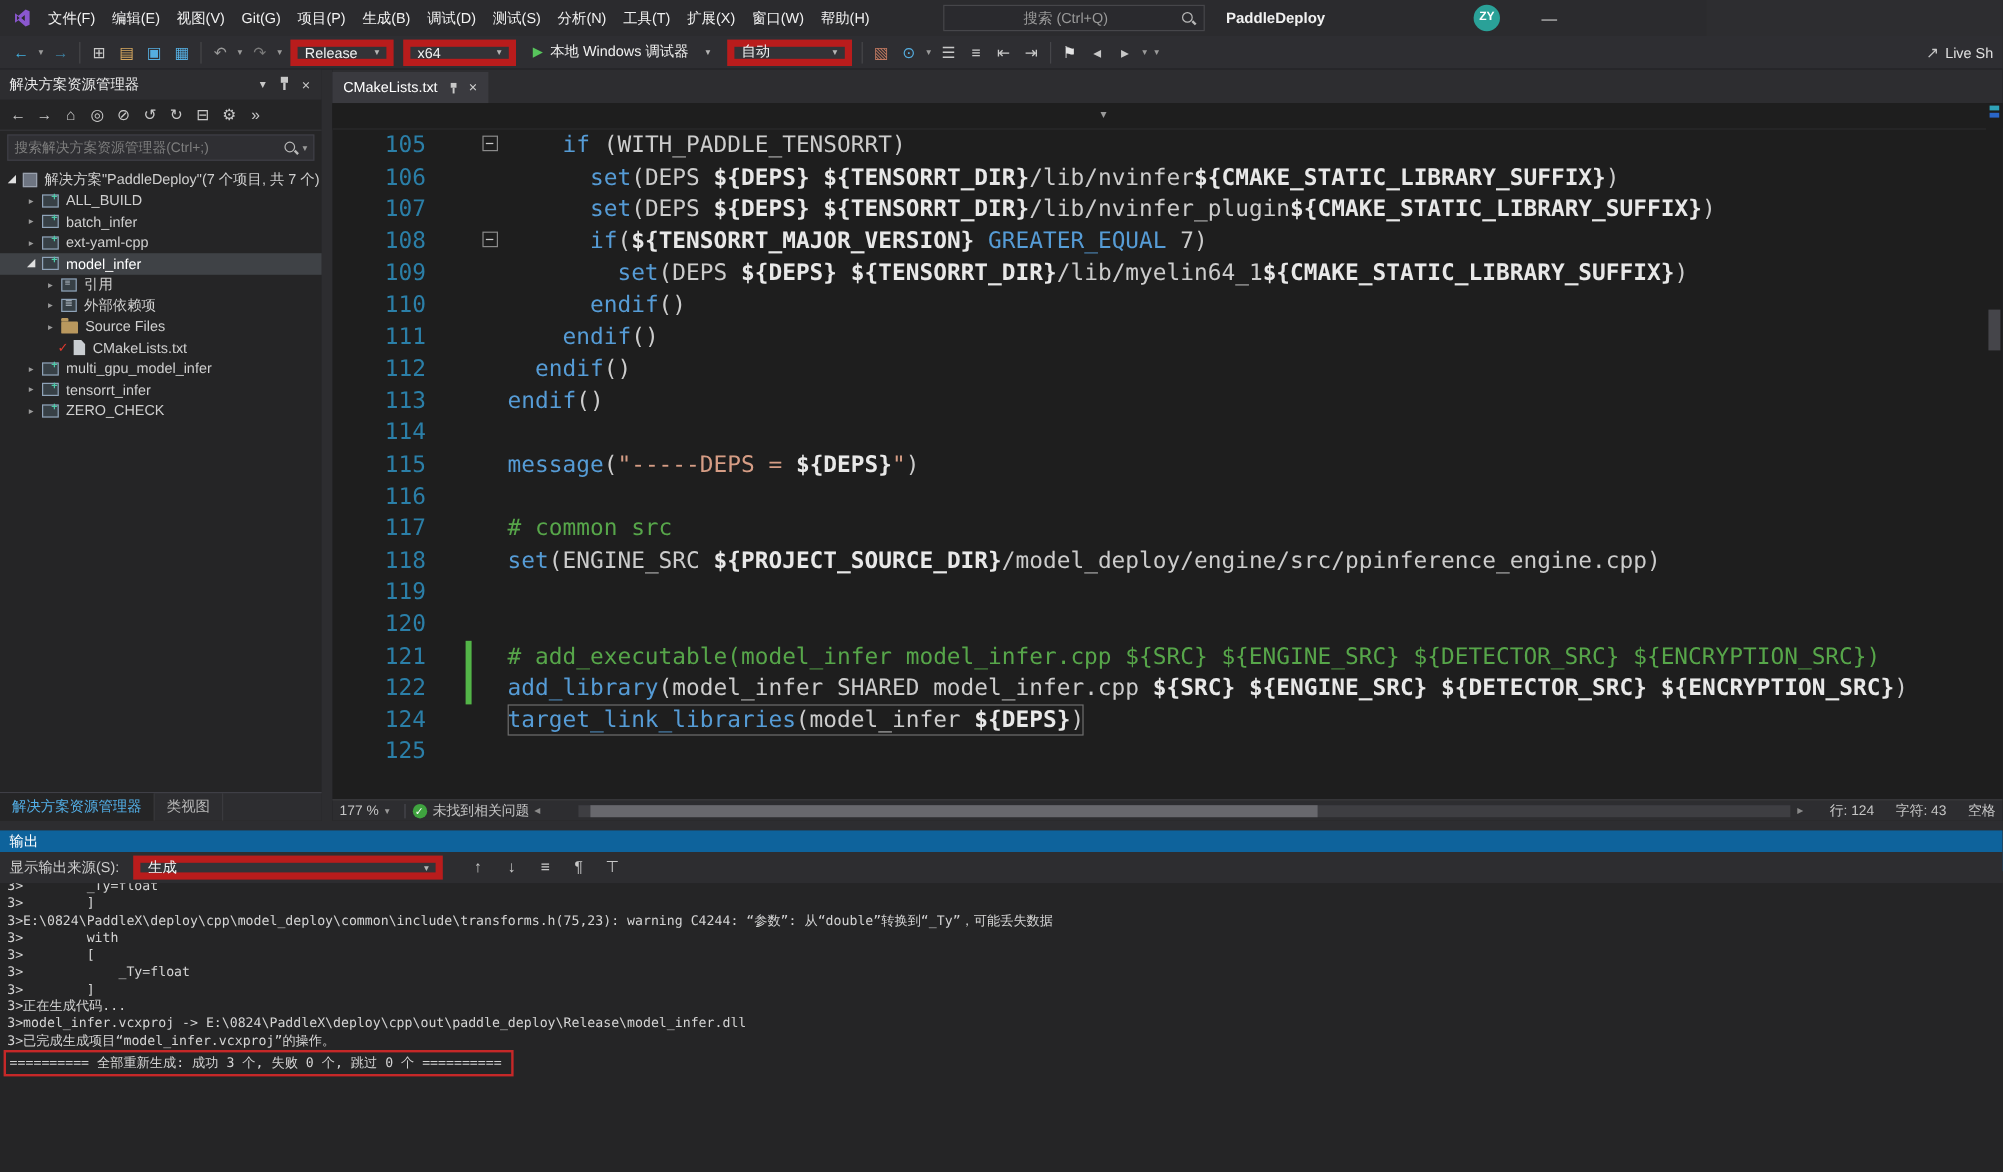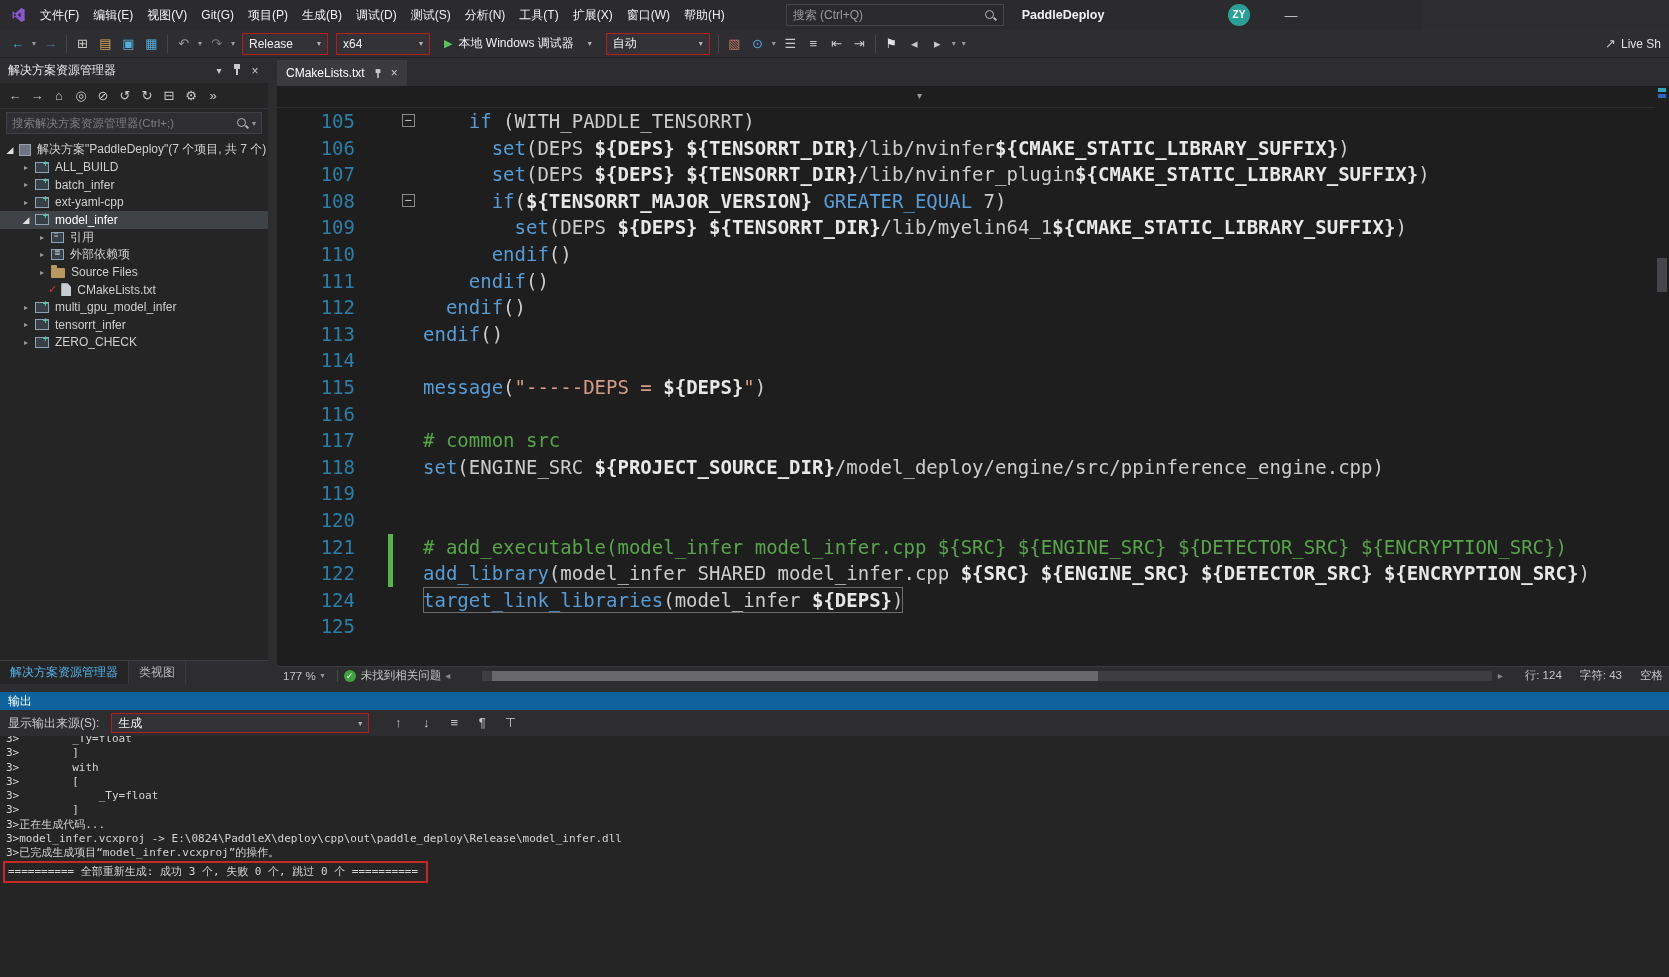--- a/index.html
+++ b/index.html
@@ -8,41 +8,41 @@
   #window { position:relative; width:1669px; height:977px; overflow:hidden; background:#2d2d30; }
   .t-spacer { flex:1; }
 
   
   #titlebar { position:absolute; left:0; top:0; width:1422px; height:30px; background:#2b2b2e;
     display:flex; align-items:center; }
   #vs-logo { margin:0 6px 0 9px; display:inline-flex; }
   .menu-item { color:#f1f1f1; font-size:12px; padding:0 7px; line-height:30px; white-space:nowrap; }
   #menubar { display:flex; }
   #qsearch { margin-left:54px; width:218px; height:22px; background:#2a2a2e; border:1px solid #46464a;
-    display:flex; align-items:center; padding:0 6px; }
+    display:flex; align-items:center; padding:0 6px;text-align:center; }
   #qsearch .ph { flex:1; color:#9a9a9a; font-size:12px; white-space:nowrap; overflow:hidden; }
   #wtitle { margin-left:18px; color:#f1f1f1; font-size:12.5px; font-weight:bold; white-space:nowrap; }
   #avatar { width:22px; height:22px; border-radius:50%; background:#2aa198; color:#fff; font-size:10px;
     font-weight:bold; text-align:center; line-height:22px; margin-right:26px; }
   #minbtn { color:#d0d0d0; font-size:13px; width:30px; text-align:center; margin-right:116px; }
 
   .mag { position:relative; width:13px; height:13px; display:inline-block; flex:none; }
   .mag::before { content:""; position:absolute; left:1px; top:1px; width:7px; height:7px;
     border:1.5px solid #b9b9b9; border-radius:50%; }
   .mag::after { content:""; position:absolute; left:9px; top:9px; width:4px; height:2px;
     background:#b9b9b9; transform:rotate(45deg); }
 
   
   #toolbar { position:absolute; left:0; top:30px; width:1669px; height:28px; background:#2e2e32;
     border-bottom:1px solid #222226; display:flex; align-items:center; padding:0 6px; }
   #tb-items { display:flex; align-items:center; }
   .tb-icon { width:21px; height:26px; line-height:26px; text-align:center; font-size:13px; color:#c8c8c8; margin:0 1px; }
   .tb-chev { width:10px; font-size:8px; color:#9a9a9a; line-height:26px; text-align:center; }
   .tb-sep { width:1px; height:18px; background:#46464a; margin:0 4px; }
-  .tb-combo { display:flex; align-items:center; height:22px; background:#333337; border:1px solid #b91c1c;
+  .tb-combo { display:flex; align-items:center; height:22px; background:#333337; border:6px solid #b91c1c;
     margin:0 4px; padding:0 6px; color:#f1f1f1; font-size:12px; white-space:nowrap; }
   .combo-arrow { margin-left:auto; color:#b5b5b5; font-size:8px; padding-left:6px; }
   .tb-start { display:flex; align-items:center; height:24px; padding:0 8px; color:#f1f1f1; font-size:12px;
     margin:0 2px; white-space:nowrap; }
   .tb-start .play { color:#57c45c; font-size:11px; margin-right:6px; }
   .tb-start .combo-arrow { margin-left:8px; }
   #liveshare { display:flex; align-items:center; gap:5px; color:#e0e0e0; font-size:12px; margin-right:2px; white-space:nowrap; }
   #liveshare .ls-glyph { color:#c8c8c8; font-size:13px; }
 
   
@@ -404,20 +404,21 @@
         <span class="xicon">↑</span>
         <span class="xicon">↓</span>
         <span class="xicon">≡</span>
         <span class="xicon">¶</span>
         <span class="xicon">⊤</span>
       </div>
   </div>
   <div id="out-content">
       <div class="ol">3&gt;        _Ty=float</div>
       <div class="ol">3&gt;        ]</div>
+      <div class="ol">3&gt;E:\0824\PaddleX\deploy\cpp\model_deploy\common\include\transforms.h(75,23): warning C4244: “参数”: 从“double”转换到“_Ty”，可能丢失数据</div>
       <div class="ol">3&gt;        with</div>
       <div class="ol">3&gt;        [</div>
       <div class="ol">3&gt;            _Ty=float</div>
       <div class="ol">3&gt;        ]</div>
       <div class="ol">3&gt;正在生成代码...</div>
       <div class="ol">3&gt;model_infer.vcxproj -&gt; E:\0824\PaddleX\deploy\cpp\out\paddle_deploy\Release\model_infer.dll</div>
       <div class="ol">3&gt;已完成生成项目“model_infer.vcxproj”的操作。</div>
       <div class="ol"><span class="boxed">========== 全部重新生成: 成功 3 个, 失败 0 个, 跳过 0 个 ==========</span></div>
     </div>
 

